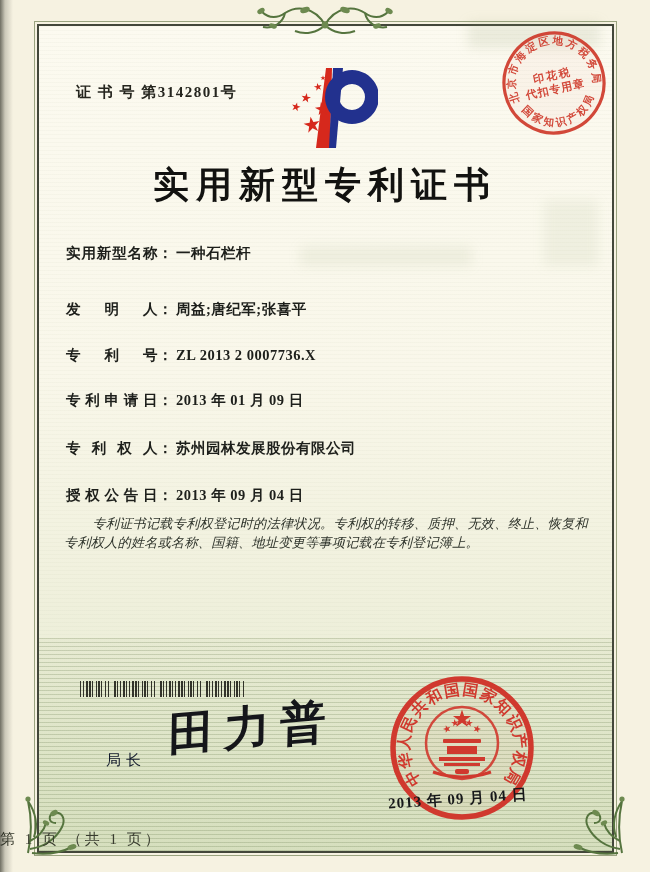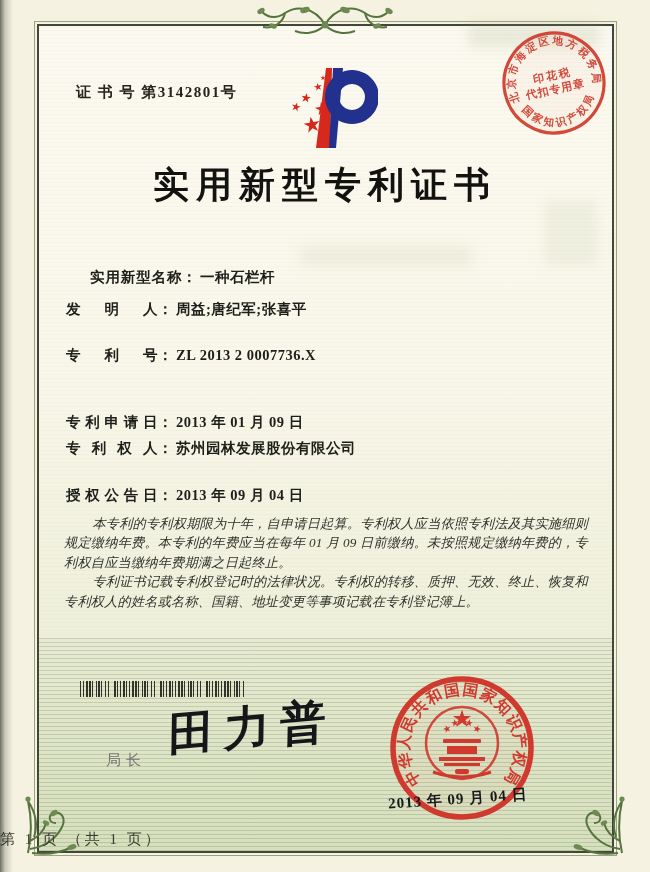--- a/index.html
+++ b/index.html
@@ -32,32 +32,32 @@
   .cert-no{position:absolute;left:64px;top:83px;font-size:15px;letter-spacing:1.5px;color:#25251e;font-weight:600;margin-left:12px;}
 
   .logo{position:absolute;left:266px;top:62px;}
 
   .stamp{position:absolute;left:498px;top:27px;transform:rotate(-12deg);opacity:.93;}
 
   .title{position:absolute;left:0;right:0;top:161px;text-align:center;
     font-size:36px;font-weight:700;letter-spacing:7px;color:#121210;}
 
   .field{position:absolute;left:66px;font-size:14.5px;font-weight:600;color:#1d1f1b;letter-spacing:.5px;white-space:nowrap;}
-  .f0{top:268px;margin-left:24px;} .f1{top:300px;} .f2{top:346px;} .f3{top:391px;margin-top:22px;} .f4{top:439px;} .f5{top:486px;}
+  .f0{top:244px;} .f1{top:300px;} .f2{top:346px;} .f3{top:391px;} .f4{top:439px;} .f5{top:486px;}
   .flabel{display:inline-block;width:92px;text-align:justify;text-align-last:justify;}
   .fvalue{margin-left:3px;}
 
   .body-text{position:absolute;left:64px;top:514px;width:524px;color:#2e332b;}
   .body-text p{margin:0;font-size:13.2px;line-height:19.4px;text-align:justify;
     text-indent:2.15em;font-style:italic;letter-spacing:.2px;}
 
   .barcode{position:absolute;left:80px;top:681px;width:166px;height:16px;opacity:.85;
     background:repeating-linear-gradient(90deg,#15150f 0 1.5px,transparent 1.5px 3px,#15150f 3px 3.8px,transparent 3.8px 6.5px,#15150f 6.5px 8px,transparent 8px 9.2px);}
 
-  .sig-label{position:absolute;left:106px;top:751px;font-size:15px;letter-spacing:5px;color:#737373;}
+  .sig-label{position:absolute;left:106px;top:751px;font-size:15px;letter-spacing:5px;color:#0f172a;}
   .sig-name{position:absolute;left:168px;top:697px;font-size:46px;font-weight:600;color:#15161a;
     letter-spacing:10px;transform:rotate(-5deg) skewX(-6deg);white-space:nowrap;}
 
   .seal{position:absolute;left:387px;top:673px;}
   .seal-date{position:absolute;left:388px;top:789px;width:160px;font-size:15px;font-weight:700;
     color:#17181a;letter-spacing:1px;transform:rotate(-4deg);white-space:nowrap;}
 
   .footer{position:absolute;left:0;right:0;top:830px;
     font-size:15px;letter-spacing:3px;color:#393c2f;}
 
@@ -184,21 +184,20 @@
     <span class="flabel">专利申请日</span><span>：</span><span class="fvalue">2013 年 01 月 09 日</span>
   </div>
   <div class="field f4">
     <span class="flabel">专利权人</span><span>：</span><span class="fvalue">苏州园林发展股份有限公司</span>
   </div>
   <div class="field f5">
     <span class="flabel">授权公告日</span><span>：</span><span class="fvalue">2013 年 09 月 04 日</span>
   </div>
 
   <div class="body-text">
-    <p>本专利的专利权期限为十年，自申请日起算。专利权人应当依照专利法及其实施细则规定缴纳年费。本专利的年费应当在每年 01 月 09 日前缴纳。未按照规定缴纳年费的，专利权自应当缴纳年费期满之日起终止。</p>
     <p>专利证书记载专利权登记时的法律状况。专利权的转移、质押、无效、终止、恢复和专利权人的姓名或名称、国籍、地址变更等事项记载在专利登记簿上。</p>
   </div>
 
   <div class="barcode"></div>
 
   <div class="sig-label">局长</div>
   <div class="sig-name">田力普</div>
 
   <svg class="seal" width="150" height="150" viewBox="0 0 150 150">
     <defs>

